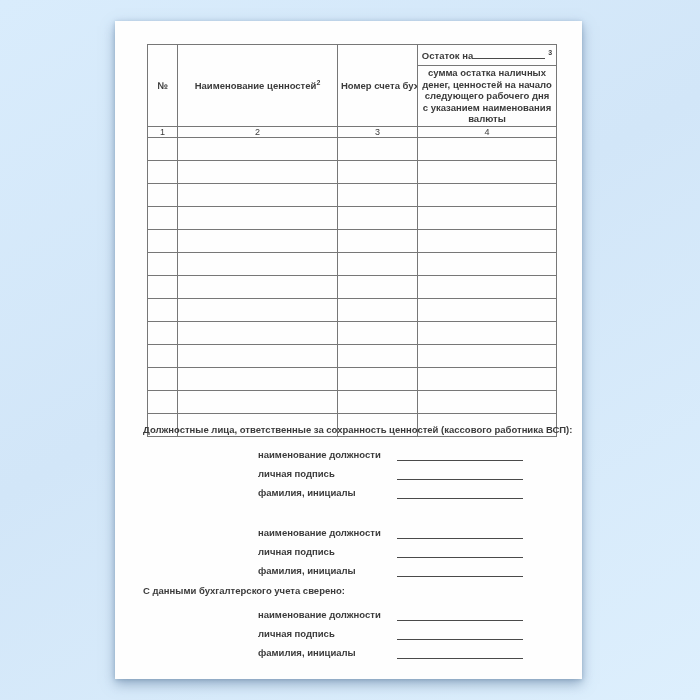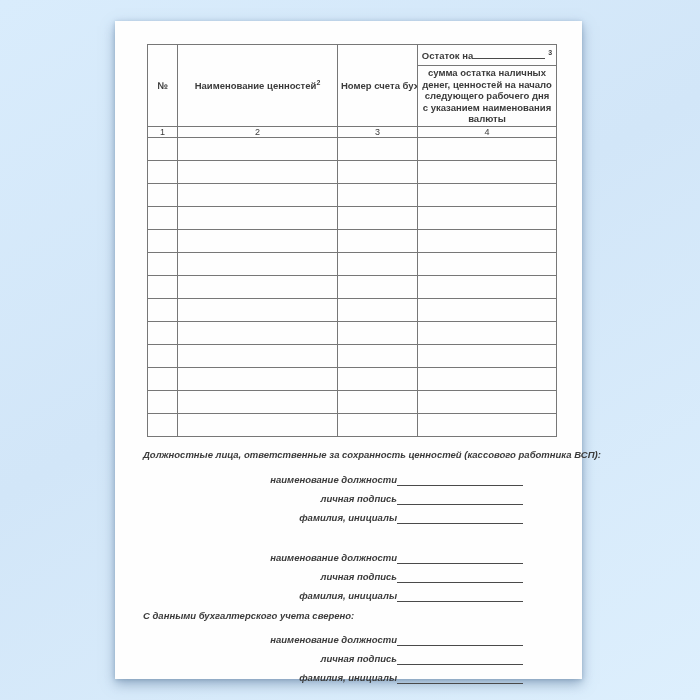--- a/index.html
+++ b/index.html
@@ -77,23 +77,22 @@
     line-height: 0;
     vertical-align: super;
   }
   .sup-gap {
     display: inline-block;
     width: 3px;
   }
   .sig-area {
     position: absolute;
     left: 28px;
-    top: 428px;
+    top: 403px;
     width: 425px;
-    font-style: italic;
   }
   .sig-heading {
     font-size: 9.5px;
     font-weight: bold;
     color: #3b3b3b;
     margin-bottom: 7px;
     white-space: nowrap;
   }
   .sig-heading.second {
     margin-top: 8px;
@@ -102,21 +101,20 @@
   .sig-block {
     margin-bottom: 0;
   }
   .sig-block.gap-after {
     margin-bottom: 21px;
   }
   .sig-row {
     display: flex;
     align-items: flex-end;
     height: 19px;
-    text-align: right;
   }
   .sig-label {
     margin-left: 115px;
     width: 139px;
     font-size: 9.5px;
     font-weight: bold;
     color: #3b3b3b;
     line-height: 12px;
   }
   .sig-line {

